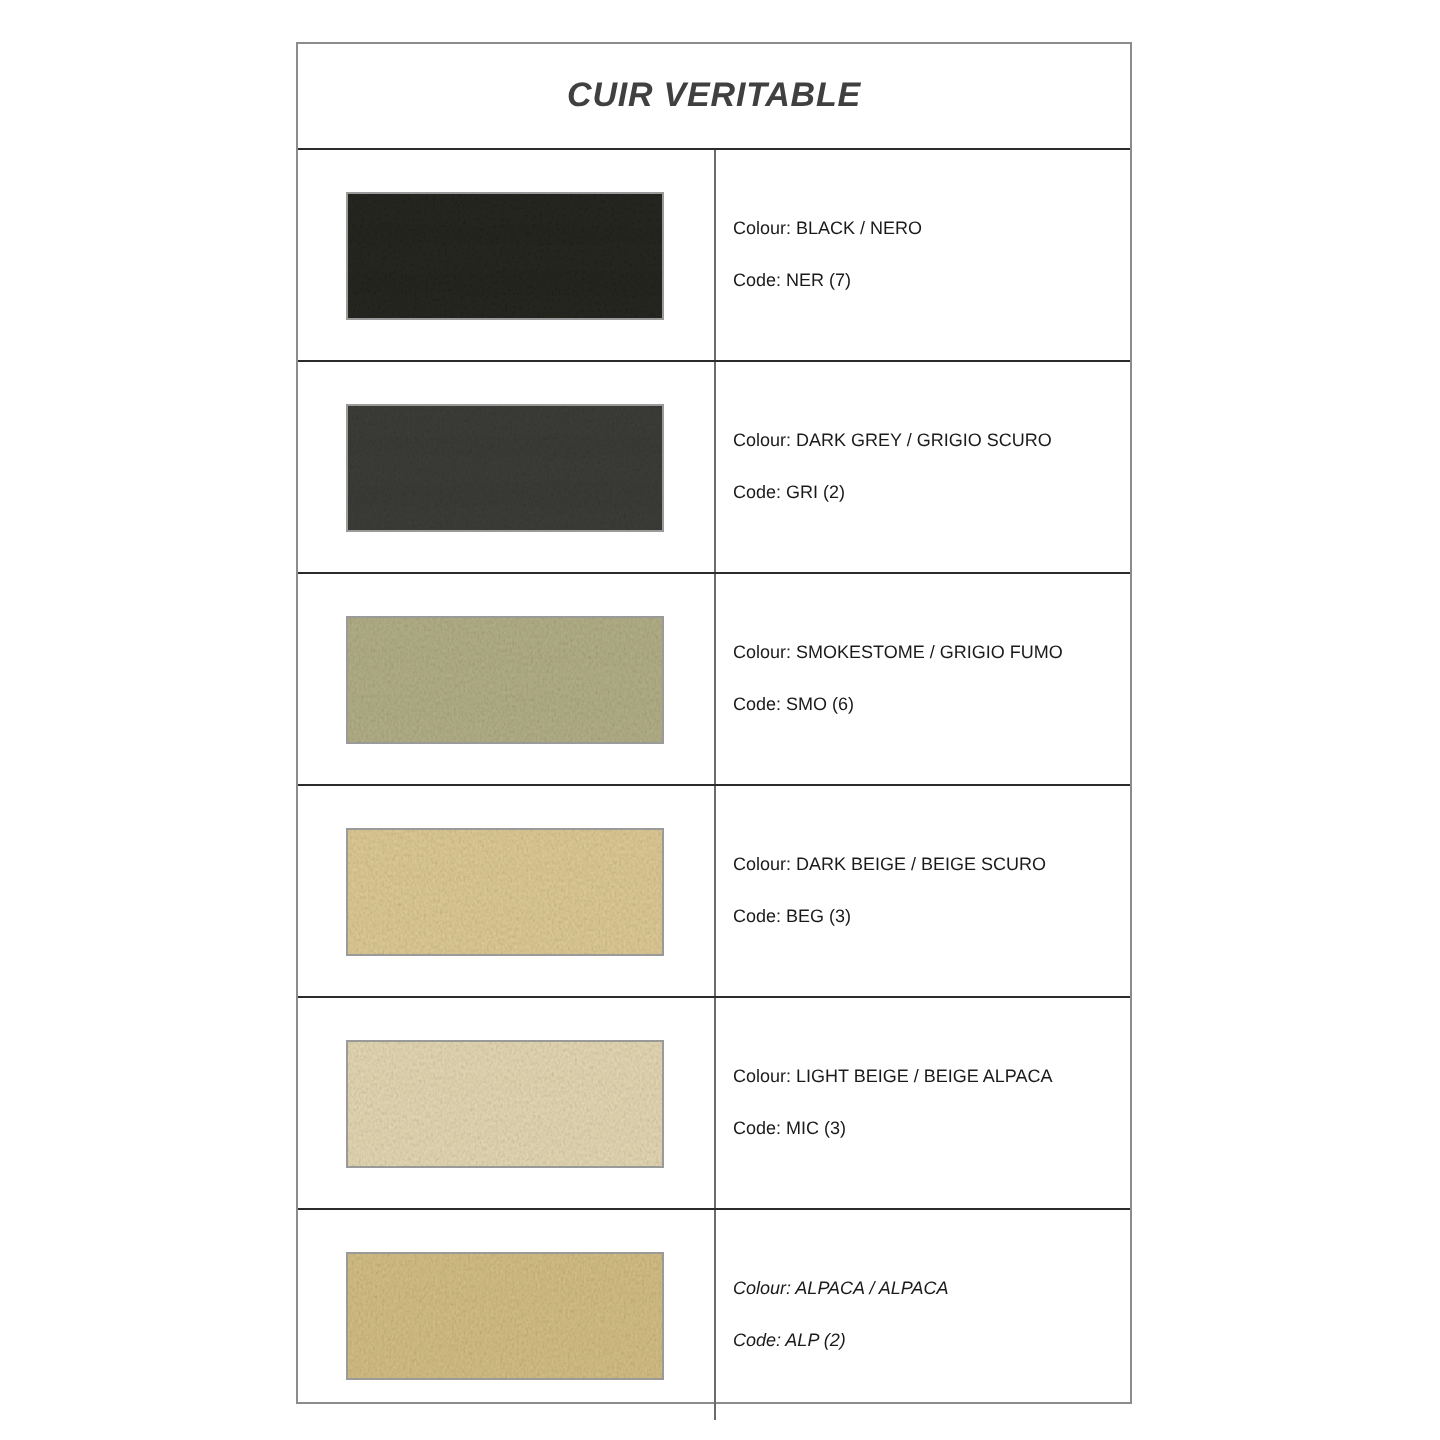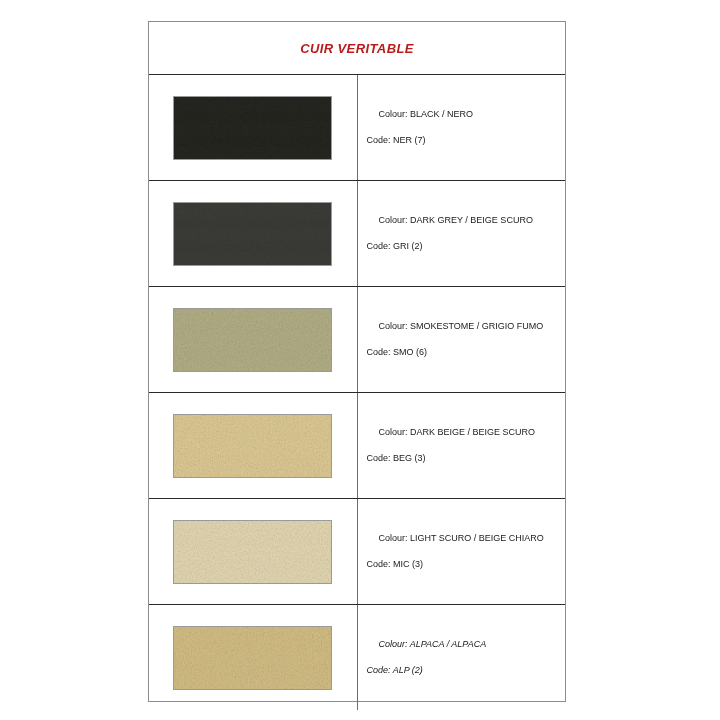--- a/index.html
+++ b/index.html
@@ -39,24 +39,24 @@
   }
   
   .hdr-cell {
     height: 52px;
     border-bottom: 1px solid #2b2b2b;
     text-align: center;
     vertical-align: middle;
     padding: 0;
   }
   .hdr-title {
-    font-size: 13px;
+    font-size: 17px;
     font-weight: bold;
     font-style: italic;
-    color: #b91c1c;
+    color: #404040;
     letter-spacing: 0.4px;
   }
   
   .row-cell-swatch {
     width: 208px;
     height: 105px;
     border-right: 1px solid #6b6b6b;
     border-bottom: 1px solid #2b2b2b;
     padding: 0;
     vertical-align: middle;
@@ -88,21 +88,21 @@
     width: 100%;
     height: 100%;
   }
   
   .line {
     font-size: 9px;
     color: #1a1a1a;
     line-height: 1;
     white-space: nowrap;
   }
-  .line.colour { margin-bottom: 17px; margin-left: 12px; }
+  .line.colour { margin-bottom: 17px; }
 </style>
 </head>
 <body>
 
 <div class="page">
   <div class="swatch-table">
     <table class="tbl">
       <tbody>
         <tr>
           <td class="hdr-cell" colspan="2">
@@ -169,21 +169,21 @@
                     <rect x="0" y="0" width="159" height="64" fill="#5d5d58"></rect>
                     <rect x="0" y="16" width="159" height="10" fill="#393936" opacity="0.45"></rect>
                     <rect x="0" y="40" width="159" height="12" fill="#393936" opacity="0.40"></rect>
                   </g>
                   <rect x="0" y="0" width="159" height="64" fill="#4c4c48" opacity="0.55"></rect>
                   <rect x="0" y="0" width="159" height="64" fill="#393936" filter="url(#grain1)" opacity="0.85"></rect>
                 </svg>
               </div>
             </td>
             <td class="row-cell-text">
-              <div class="line colour">Colour: DARK GREY / BEIGE SCURO</div>
+              <div class="line colour">Colour: DARK GREY / GRIGIO SCURO</div>
               <div class="line code">Code: GRI (2)</div>
             </td>
           </tr>
           <tr>
             <td class="row-cell-swatch">
               <div class="swatch">
                 <svg viewBox="0 0 159 64" preserveAspectRatio="none">
                   <defs>
                     <filter id="grain2" x="0" y="0" width="100%" height="100%">
                       <feTurbulence type="fractalNoise" baseFrequency="0.85 0.55" numOctaves="4" seed="33" result="n"></feTurbulence>
@@ -274,21 +274,21 @@
                     <rect x="0" y="0" width="159" height="64" fill="#f8f0d8"></rect>
                     <rect x="0" y="16" width="159" height="10" fill="#e3d6b0" opacity="0.45"></rect>
                     <rect x="0" y="40" width="159" height="12" fill="#e3d6b0" opacity="0.40"></rect>
                   </g>
                   <rect x="0" y="0" width="159" height="64" fill="#f1e7c8" opacity="0.55"></rect>
                   <rect x="0" y="0" width="159" height="64" fill="#e3d6b0" filter="url(#grain4)" opacity="0.85"></rect>
                 </svg>
               </div>
             </td>
             <td class="row-cell-text">
-              <div class="line colour">Colour: LIGHT SCURO / BEIGE CHIARO</div>
+              <div class="line colour">Colour: LIGHT BEIGE / BEIGE ALPACA</div>
               <div class="line code">Code: MIC (3)</div>
             </td>
           </tr>
           <tr class="last">
             <td class="row-cell-swatch">
               <div class="swatch">
                 <svg viewBox="0 0 159 64" preserveAspectRatio="none">
                   <defs>
                     <filter id="grain5" x="0" y="0" width="100%" height="100%">
                       <feTurbulence type="fractalNoise" baseFrequency="0.85 0.55" numOctaves="4" seed="72" result="n"></feTurbulence>

